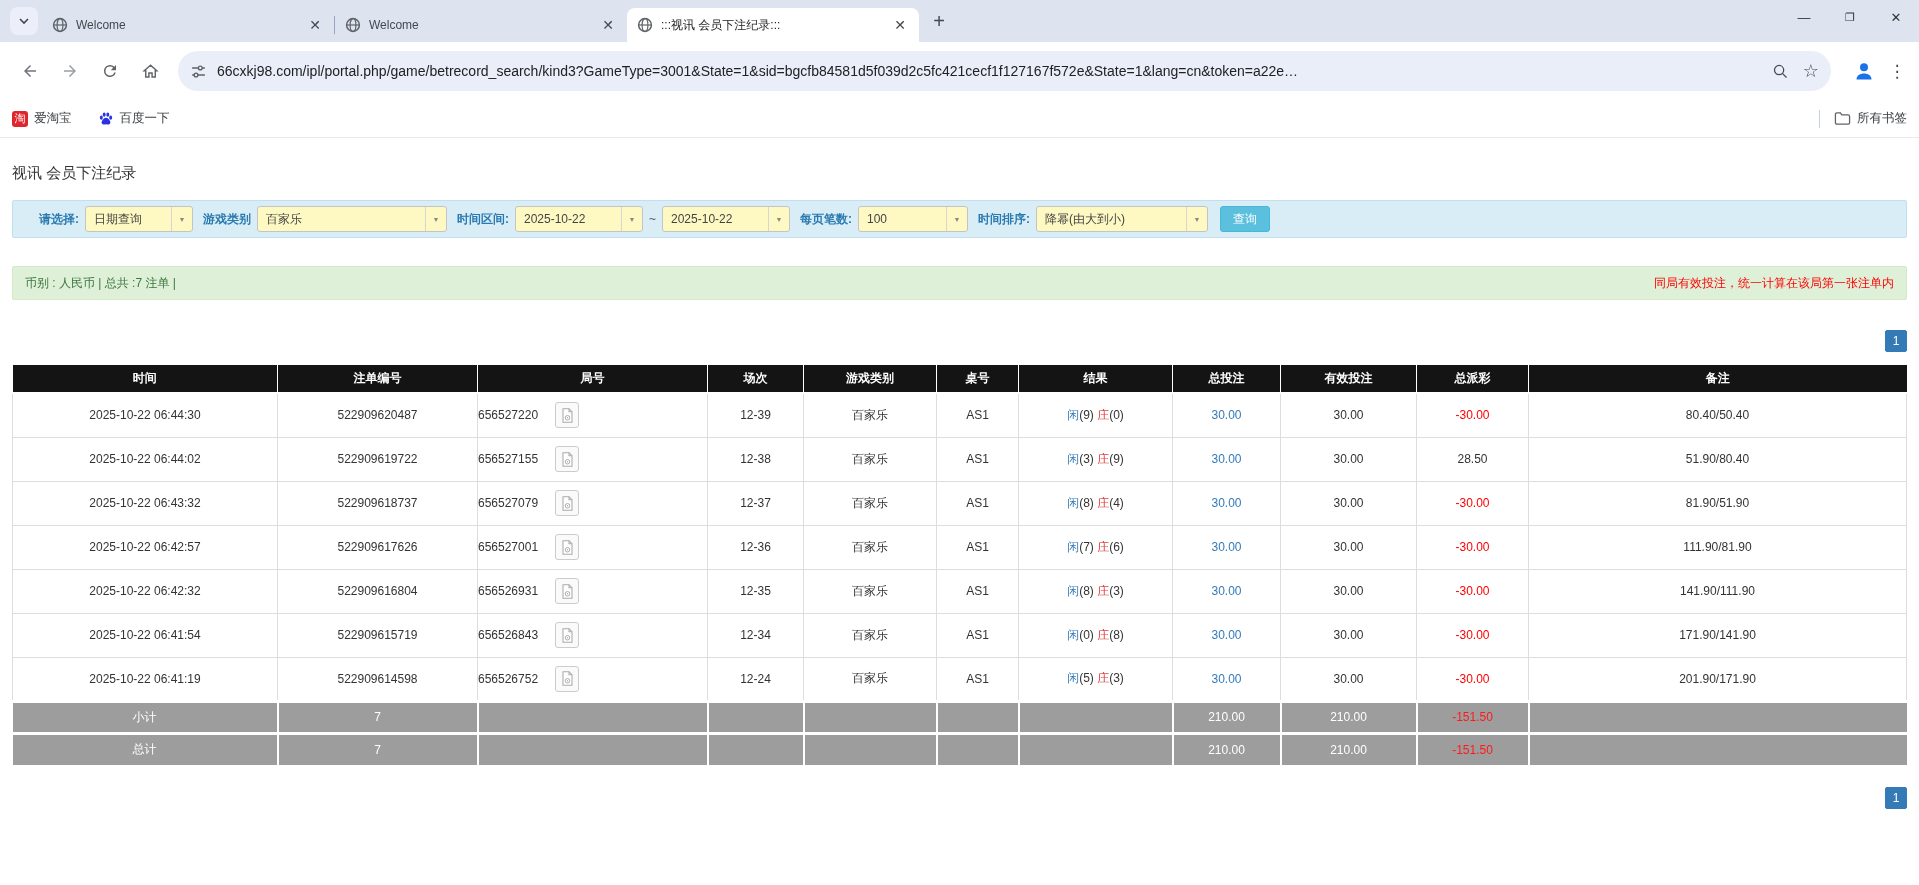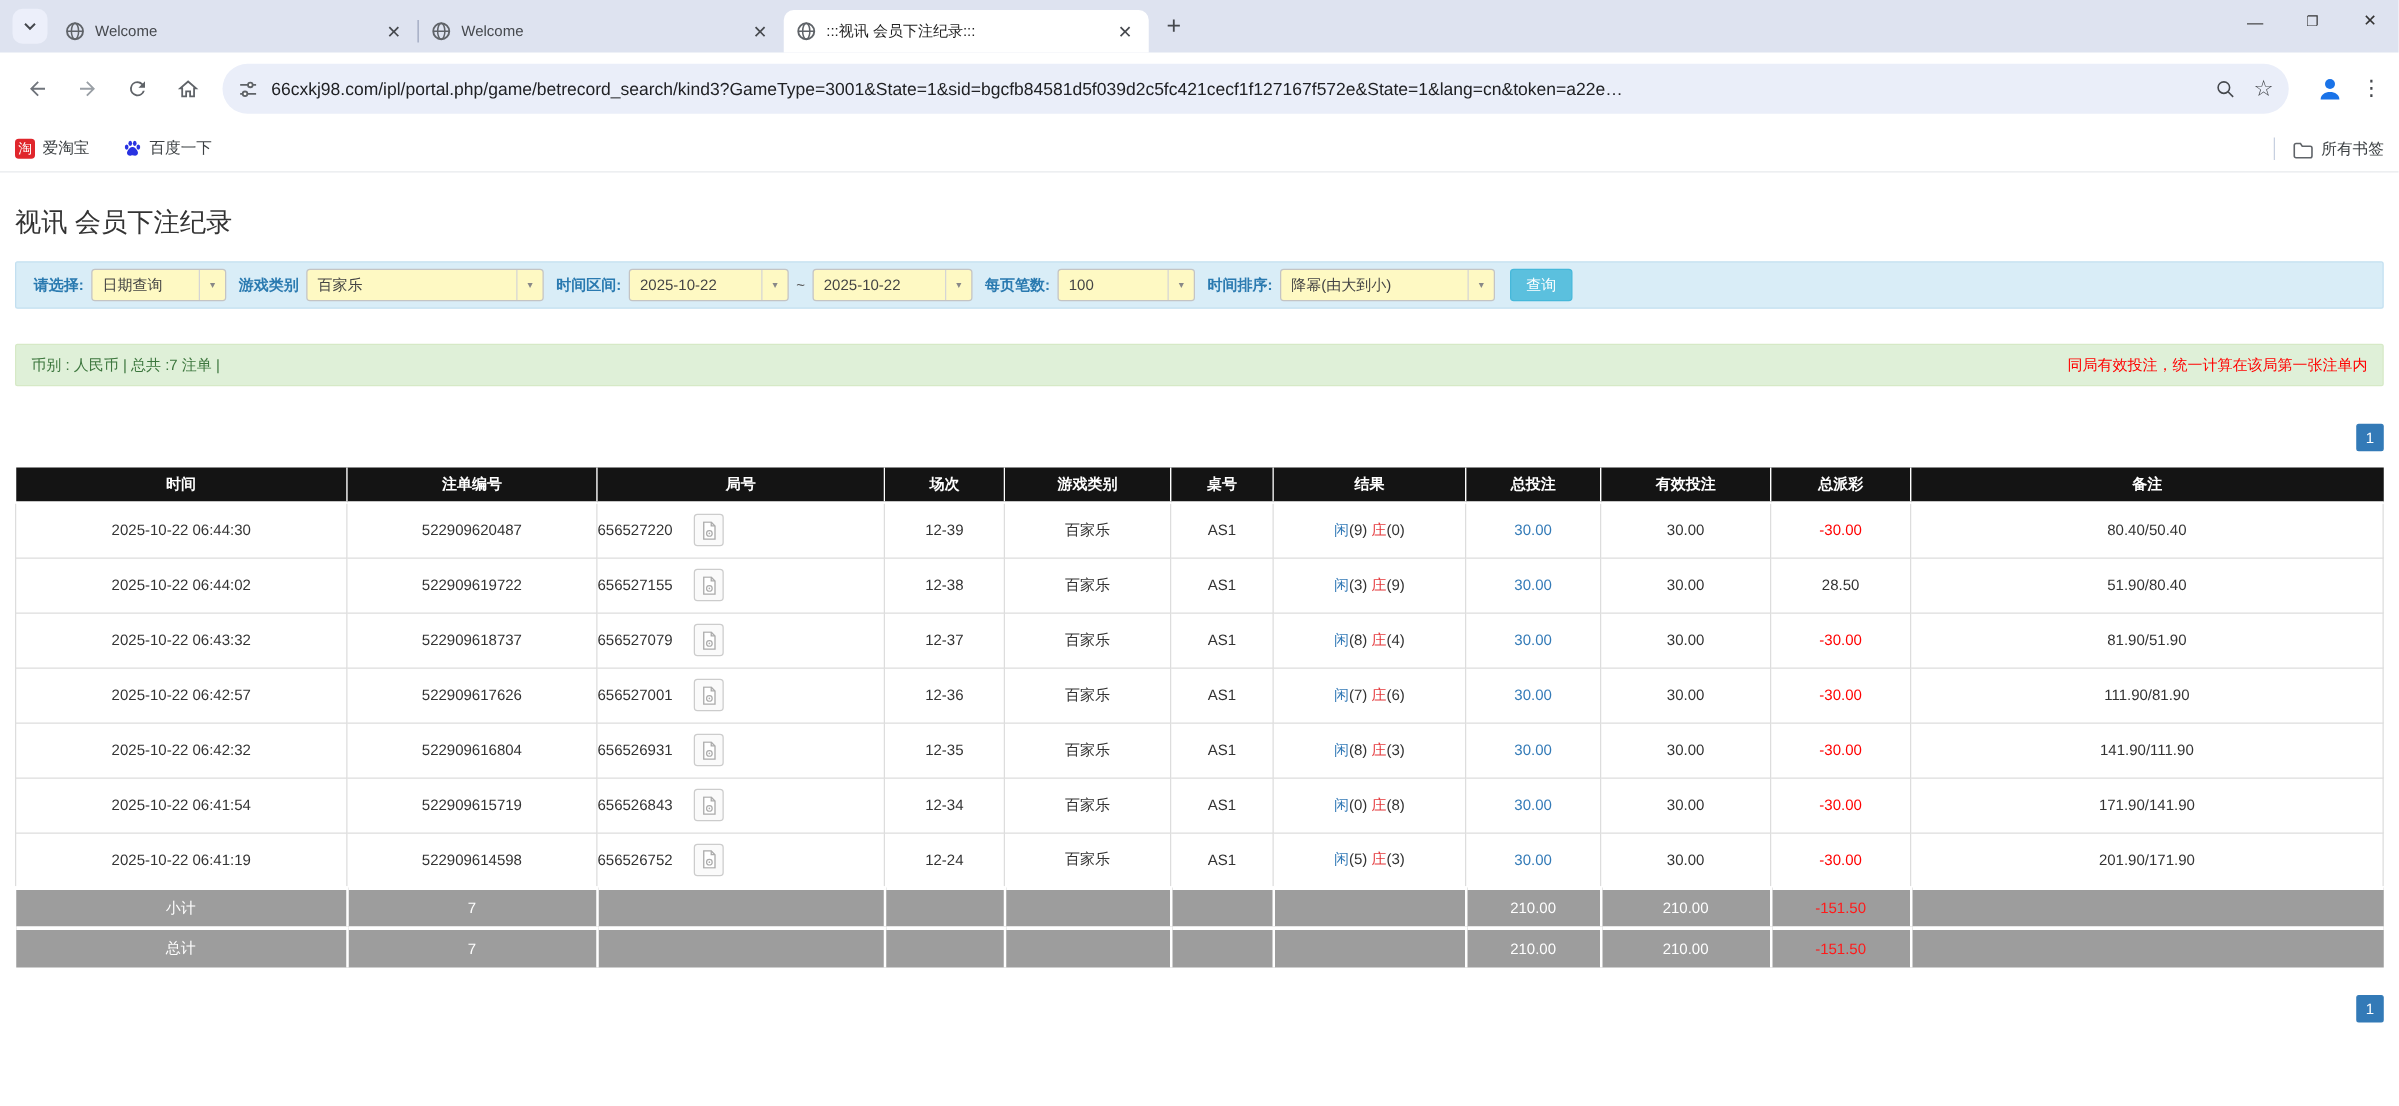--- a/index.html
+++ b/index.html
@@ -35,27 +35,27 @@
   .star-glyph { font-size:18px; color:#45484d; line-height:1; }
   .profile-btn { width:34px; height:34px; border-radius:50%; display:flex; align-items:center; justify-content:center; margin-left:8px; cursor:pointer; }
   .menu-dots { width:24px; height:34px; display:flex; align-items:center; justify-content:center;
     font-size:17px; color:#45484d; letter-spacing:0; margin-left:4px; cursor:pointer; }
 
   .bookmarks { height:38px; background:#fff; border-bottom:1px solid #e8eaed; display:flex; align-items:center; padding:0 12px; }
   .bm-item { display:flex; align-items:center; margin-right:26px; font-size:12.5px; color:#3c4043; cursor:pointer; }
   .bm-item .bm-icon { margin-right:6px; display:flex; }
   .tb-icon { width:16px; height:16px; background:#e0262c; border-radius:3px; color:#fff; font-size:11px;
     display:flex; align-items:center; justify-content:center; }
-  .bm-right { margin-left:auto; display:flex; align-items:flex-end; font-size:12.5px; color:#3c4043; cursor:pointer; }
+  .bm-right { margin-left:auto; display:flex; align-items:center; font-size:12.5px; color:#3c4043; cursor:pointer; }
   .bm-div { width:1px; height:18px; background:#c7d0e0; margin-right:14px; }
   .bm-right svg { margin-right:6px; }
 
   
   .content { padding:0 12px; }
-  .page-title { font-size:21px; color:#333; font-weight:400; margin:26px 0 17px; }
+  .page-title { font-size:15px; color:#333; font-weight:400; margin:26px 0 17px; }
 
   .filterbar { background:#d9edf7; border:1px solid #c2dff0; border-radius:2px; height:38px;
     display:flex; align-items:center; padding:0 10px; }
   .f-label { color:#2a7ab0; font-weight:bold; font-size:12px; margin:0 6px 0 10px; white-space:nowrap; }
   .f-select { background:#fef9c3; border:1px solid #c4c4c4; border-radius:3px; height:26px; display:flex;
     align-items:center; cursor:pointer; }
   .f-select .f-value { font-size:12px; color:#444; padding:0 8px; flex:1; white-space:nowrap; }
   .f-select .f-arrow { width:21px; align-self:stretch; border-left:1px solid #d5d5d5; display:flex;
     align-items:center; justify-content:center; font-size:7px; color:#888; }
   .tilde { font-size:12px; color:#555; margin:0 6px; }
@@ -216,21 +216,21 @@
         <path d="M2 4a2 2 0 0 1 2-2h5l2 3h9a2 2 0 0 1 2 2v9a2 2 0 0 1-2 2H4a2 2 0 0 1-2-2z" fill="none" stroke="#5f6368" stroke-width="1.8"></path>
       </svg>
     <span>所有书签</span>
   </div>
 </div>
 
 <div class="content">
   <h1 class="page-title">视讯 会员下注纪录</h1>
 
   <div class="filterbar">
-    <span class="f-label" style="margin-left:4px">请选择:</span>
+    <span class="f-label" style="margin-left:16px">请选择:</span>
     <div class="f-select" style="width:108px">
       <span class="f-value">日期查询</span>
       <span class="f-arrow">▼</span>
     </div>
 
     <span class="f-label">游戏类别</span>
     <div class="f-select" style="width:190px">
       <span class="f-value">百家乐</span>
       <span class="f-arrow">▼</span>
     </div>

